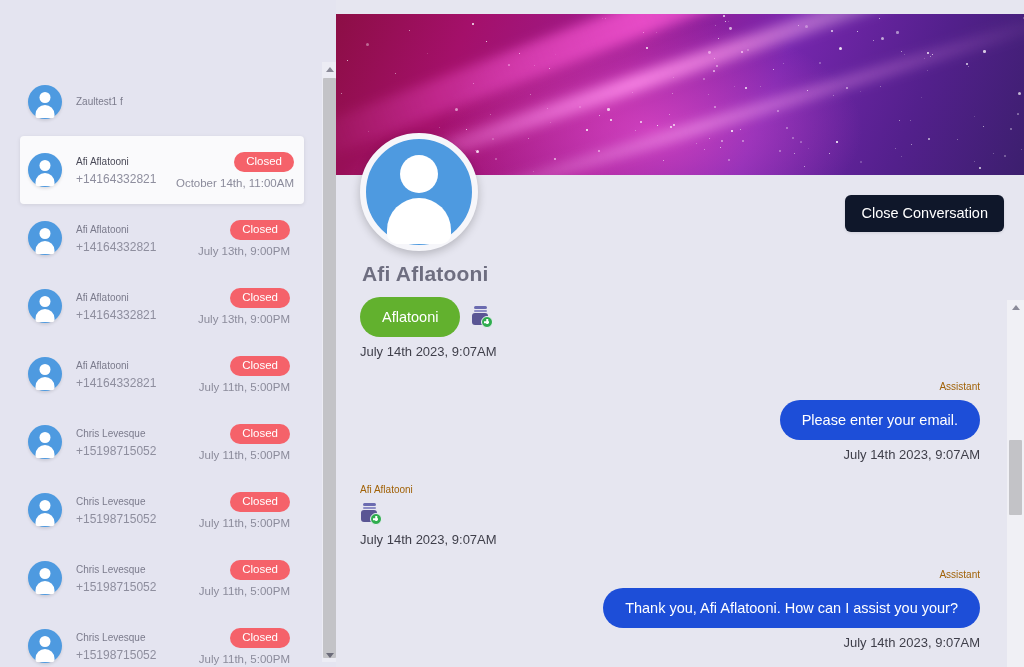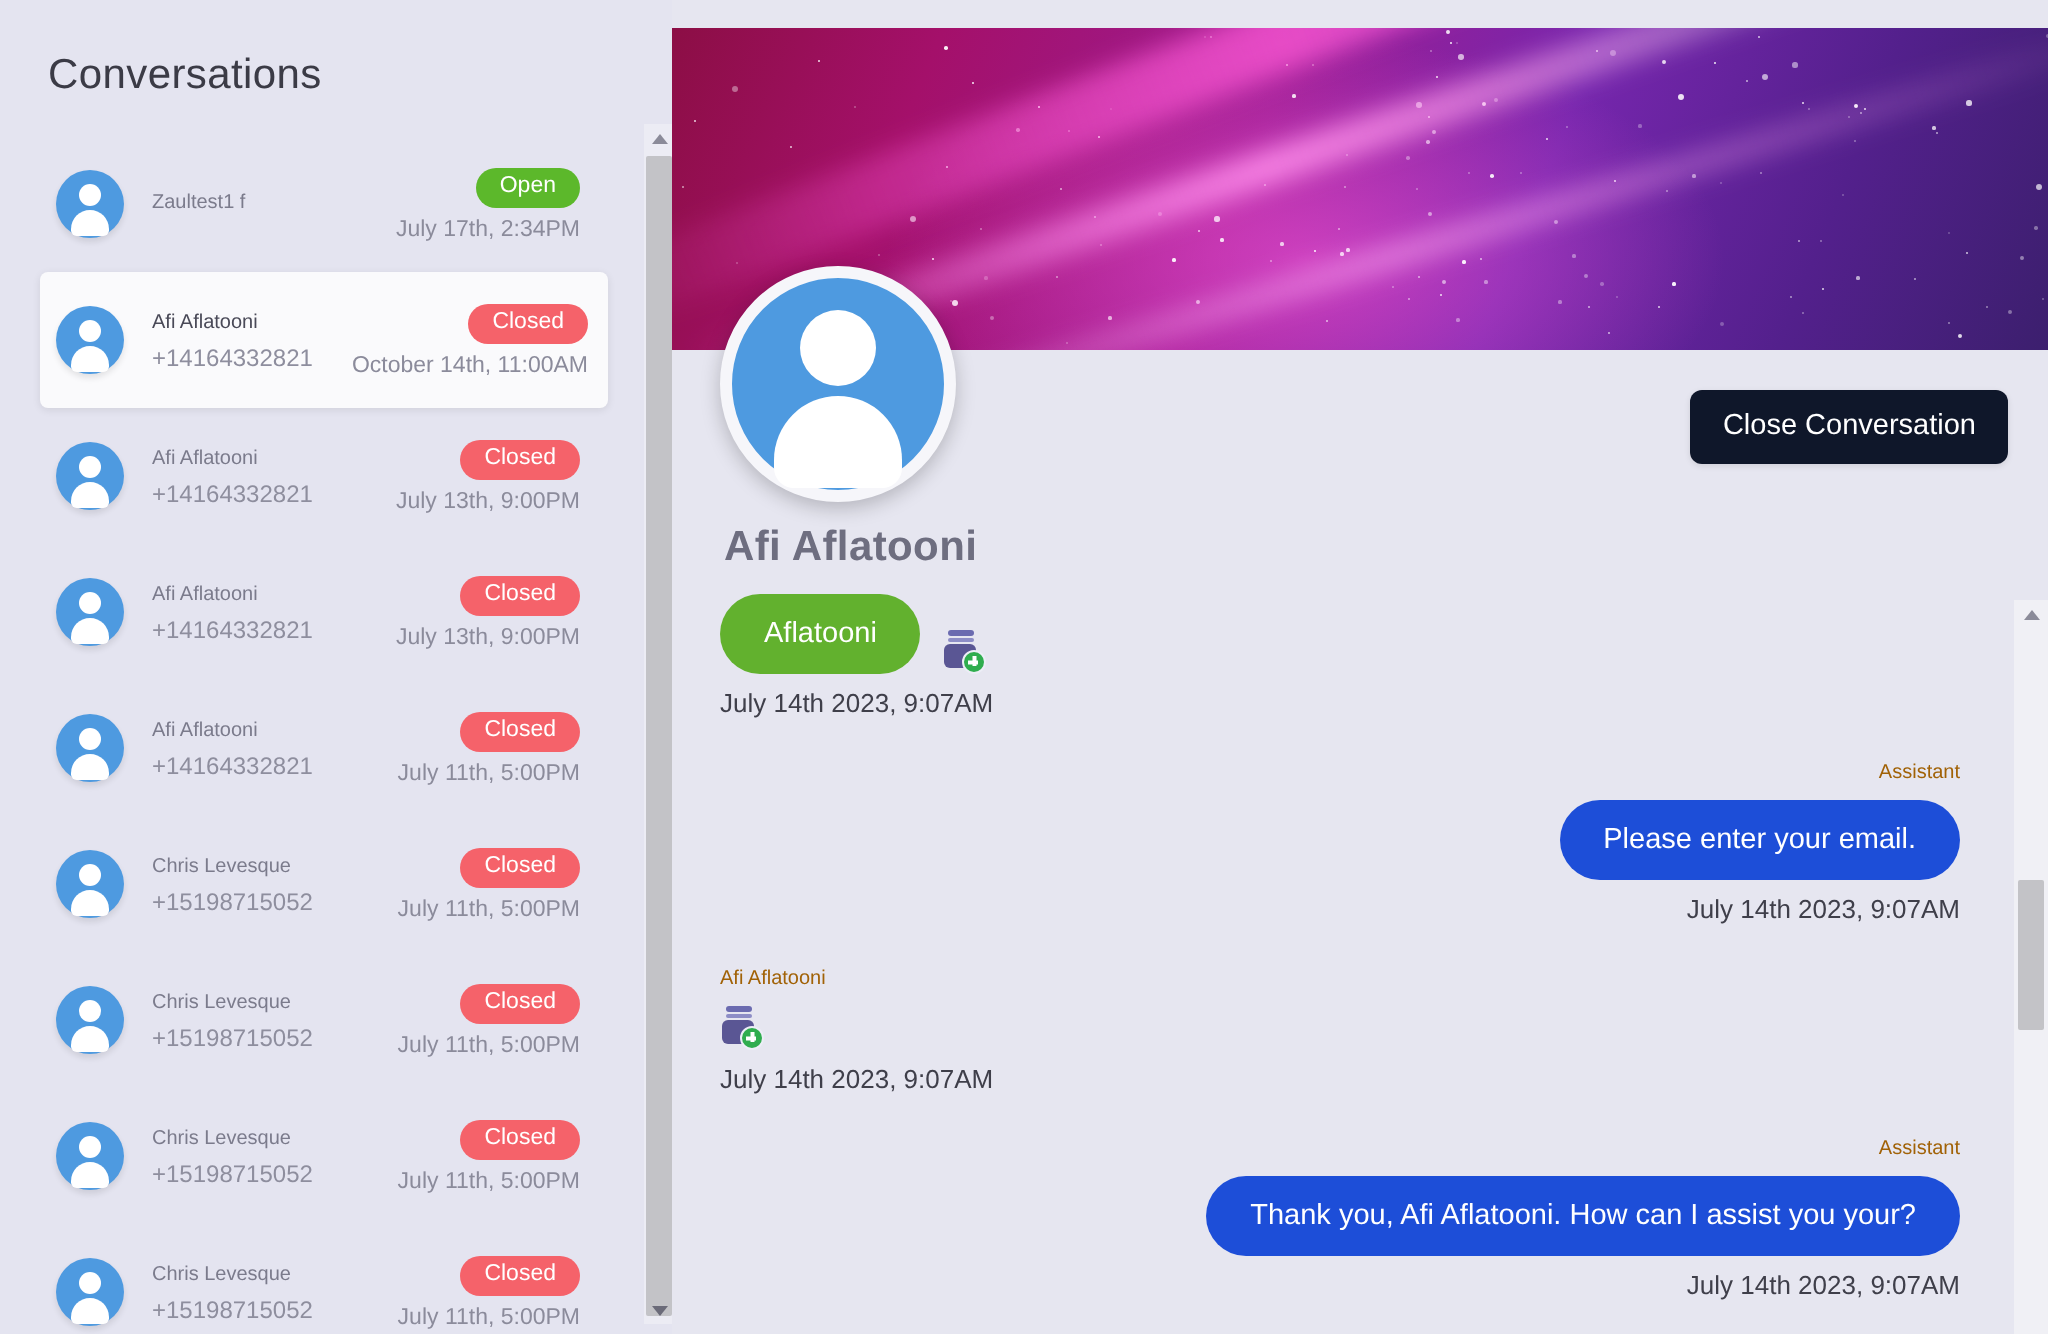--- a/index.html
+++ b/index.html
@@ -305,21 +305,21 @@
   .msg.in { text-align: left; }
   .msg.out { text-align: right; }
   .msg-sender {
     font-size: 10px;
     color: #a16207;
     margin-bottom: 5px;
     line-height: 17px;
   }
   .bubble-row {
     display: flex;
-    align-items: flex-end;
+    align-items: center;
     gap: 11px;
   }
   .msg.out .bubble-row { justify-content: flex-end; }
   .bubble {
     display: inline-block;
     font-size: 14.5px;
     line-height: 18px;
     color: #fff;
     padding: 11px 22px;
     border-radius: 20px;
@@ -405,30 +405,25 @@
     background: #c3c3c7;
     border-radius: 1px;
   }
 </style>
 </head>
 <body>
 
 <div id="app">
 
   <div id="left-panel">
-    <div id="conversations-title">Conversations</div>
     <div id="conv-list">
         <div class="conv-item">
           <div class="avatar"></div>
           <div class="conv-text">
             <div class="conv-name">Zaultest1 f</div>
-          </div>
-          <div class="conv-right">
-            <span class="badge open">Open</span>
-            <span class="conv-time">July 17th, 2:34PM</span>
           </div>
         </div>
         <div class="conv-item selected">
           <div class="avatar"></div>
           <div class="conv-text">
             <div class="conv-name">Afi Aflatooni</div>
             <div class="conv-phone">+14164332821</div>
           </div>
           <div class="conv-right">
             <span class="badge closed">Closed</span>

